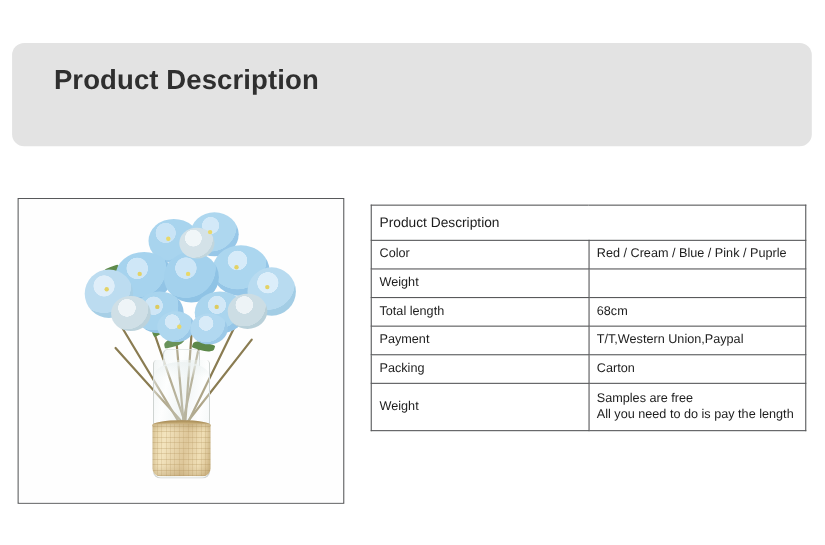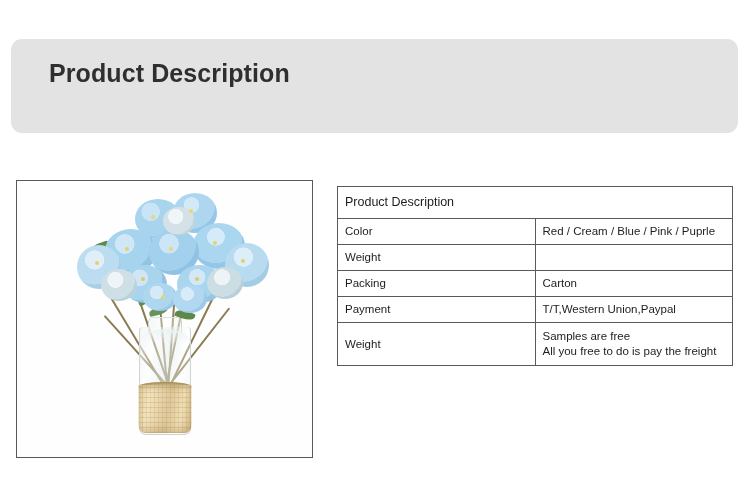--- a/index.html
+++ b/index.html
@@ -247,30 +247,34 @@
     <tr class="row-normal">
       <td class="col-label">Color</td>
       <td>Red / Cream / Blue / Pink / Puprle</td>
     </tr>
 
     <tr class="row-normal">
       <td class="col-label">Weight</td>
       <td></td>
     </tr>
 
+    <tr class="row-normal">
+      <td class="col-label">Total length</td>
+      <td>68cm</td>
+    </tr>
+
+    <tr class="row-normal">
+      <td class="col-label">Payment</td>
+      <td>T/T,Western Union,Paypal</td>
+    </tr>
 
     <tr class="row-normal">
       <td class="col-label">Packing</td>
       <td>Carton</td>
-    </tr>
-
-    <tr class="row-normal">
-      <td class="col-label">Payment</td>
-      <td>T/T,Western Union,Paypal</td>
     </tr>
 
     <tr class="row-sample">
       <td class="col-label">Weight</td>
       <td class="cell-multiline">Samples are free
-All you free to do is pay the freight</td>
+All you need to do is pay the length</td>
     </tr>
   </tbody>
 </table>
 
 </body></html>

